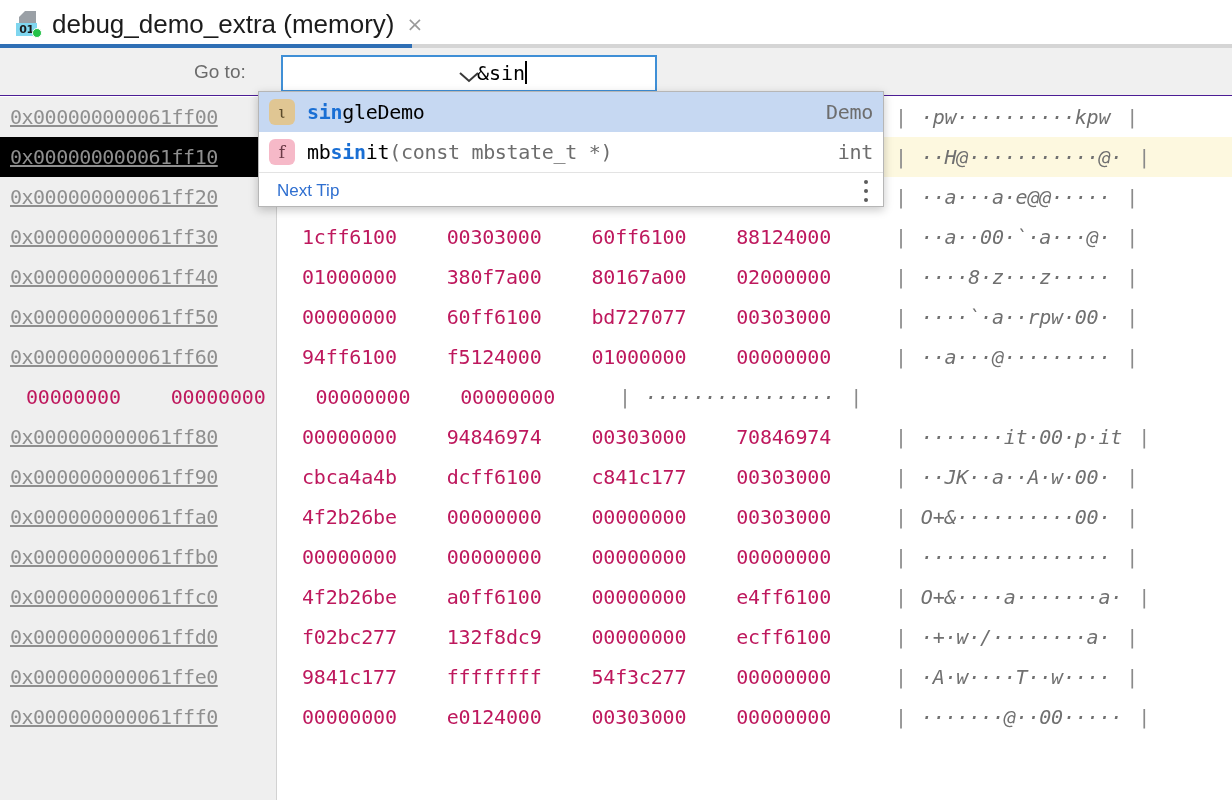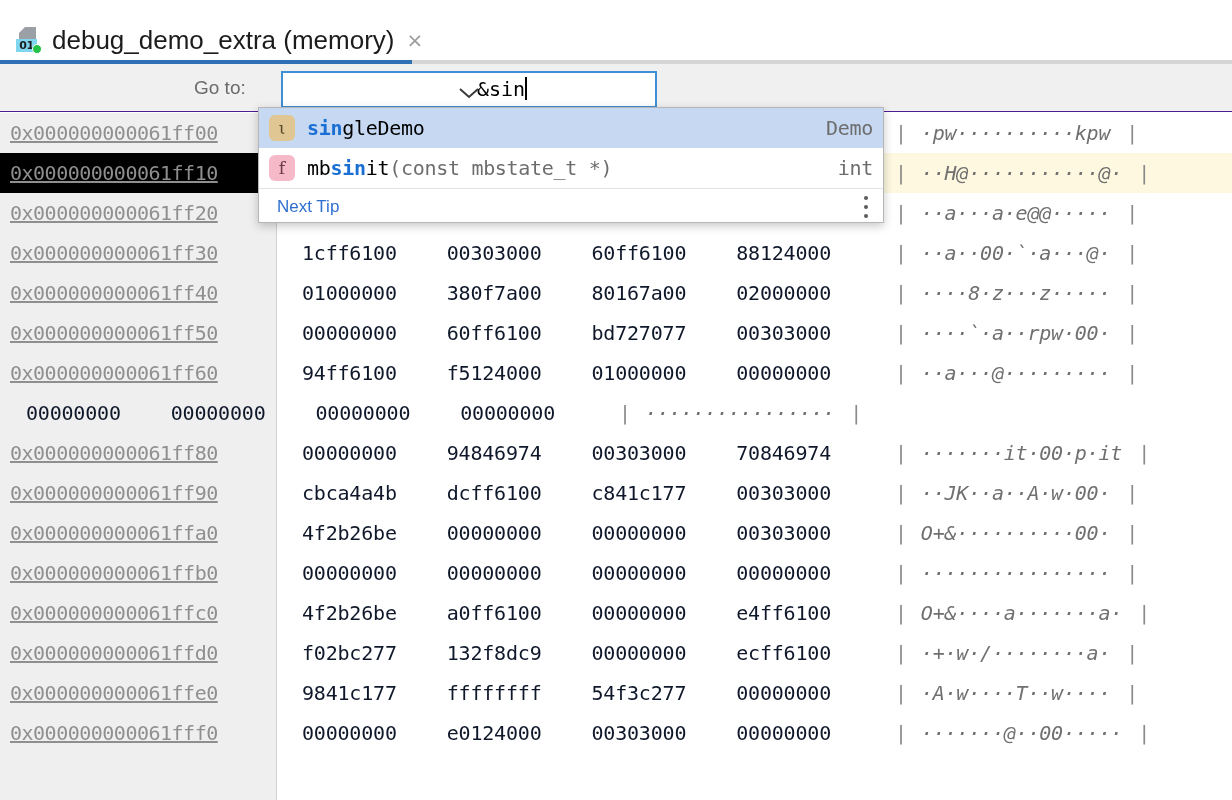--- a/index.html
+++ b/index.html
@@ -5,21 +5,21 @@
 <style>
   * { box-sizing: border-box; }
   html, body {
     margin: 0; padding: 0;
     width: 1232px; height: 800px;
     overflow: hidden;
     background: #ffffff;
     font-family: "Liberation Sans", sans-serif;
     -webkit-font-smoothing: antialiased;
   }
-  #root { position: relative; width: 1232px; height: 692px; margin-top: 16px; }
+  #root { position: relative; width: 1232px; height: 692px; }
 
   
   .tabbar {
     position: absolute; left: 0; top: 0; width: 1232px; height: 48px;
     background: #ffffff;
   }
   .tab {
     position: absolute; left: 0; top: 0; width: 412px; height: 48px;
     display: flex; align-items: center;
     background: #ffffff;
@@ -138,21 +138,21 @@
     width: 276px; flex: 0 0 276px; height: 40px;
     display: flex; align-items: center;
     padding-left: 10px;
     font-family: "DejaVu Sans Mono", monospace;
     font-size: 20px; color: #8f8f8f; letter-spacing: -0.5px; text-decoration: underline;
   }
   .hex-zone {
     flex: 0 0 605px; width: 605px; height: 40px;
     display: flex; align-items: center; padding-left: 26px;
     font-family: "DejaVu Sans Mono", monospace;
-    font-size: 20px; color: #0f172a; letter-spacing: -0.2px;
+    font-size: 20px; color: #be185d; letter-spacing: -0.2px;
   }
   .hex-grp {
     width: 128px; margin-right: 20px; white-space: pre;
   }
   .hex-grp.sel { background: #c9c6f0; }
   .ascii-zone {
     flex: 1 1 auto; height: 40px; display: flex; align-items: center;
     font-family: "DejaVu Sans Mono", monospace;
     font-size: 20px; color: #707070; font-style: italic;
     letter-spacing: -0.2px; white-space: pre;

